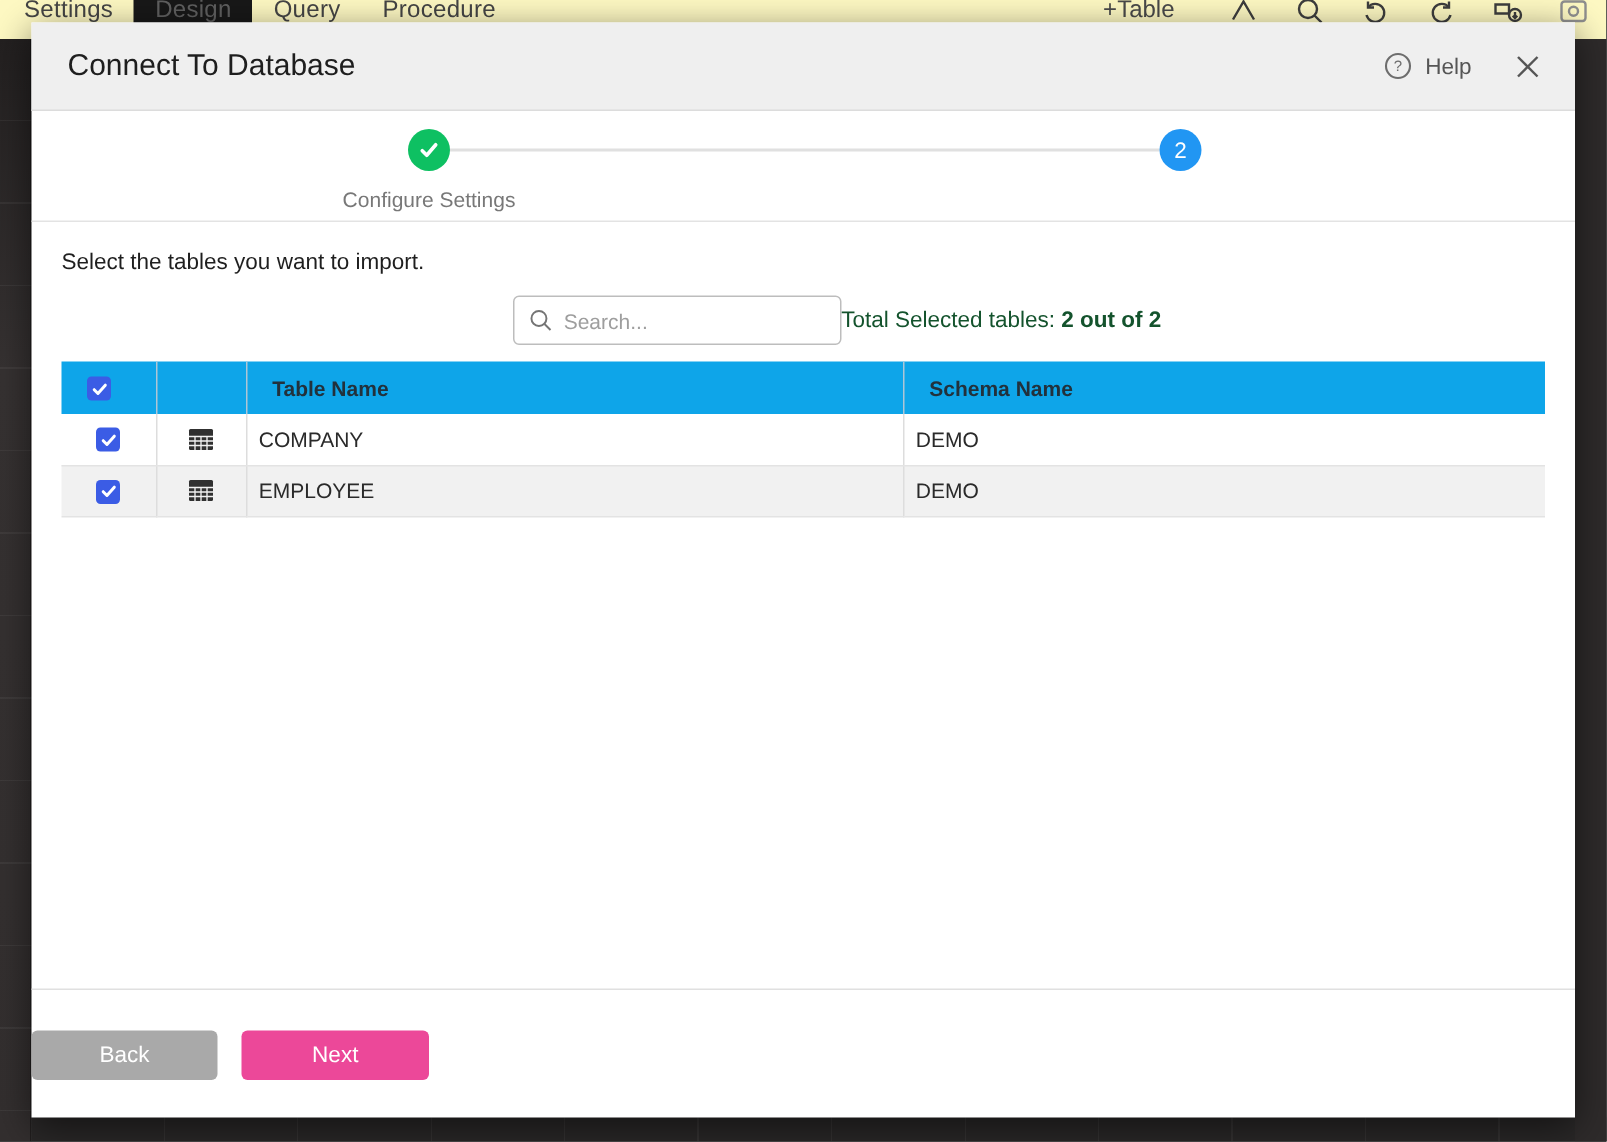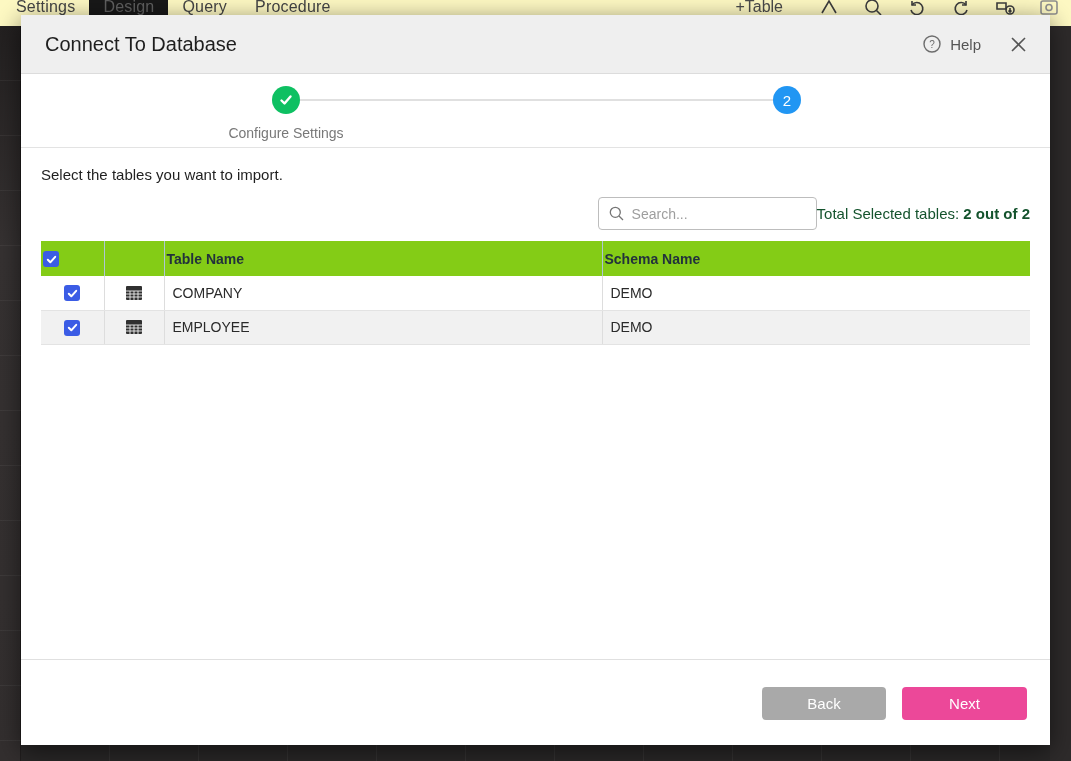--- a/index.html
+++ b/index.html
@@ -81,21 +81,21 @@
     color:#fff; font-size:15px;
   }
   .step-circle.done{ background:#0ec062; }
   .step-circle.current{ background:#2196f3; }
   .step-circle svg{ width:14px; height:14px; }
   .step-label{ margin-top:11px; font-size:14px; color:#787878; }
 
   
   .modal-body{ flex:1 1 auto; padding:0 20px; }
   .instruction{ margin-top:18px; font-size:15px; color:#1f1f1f; }
-  .controls-row{ margin-top:14px; display:flex; align-items:center; justify-content:flex-end;padding-left:45px; }
+  .controls-row{ margin-top:14px; display:flex; align-items:center; justify-content:center;padding-left:45px; }
   .search-box{
     width:219px; height:33px; border:1px solid #bdbdbd; border-radius:4px; background:#fff;
     display:flex; align-items:center; padding:0 10px; gap:8px;
   }
   .search-box svg{ width:15px; height:15px; flex:0 0 auto; }
   .search-box input{
     border:none; outline:none; width:100%; font-size:14px; color:#333;
     font-family:"Liberation Sans", sans-serif; background:transparent;
   }
   .search-box input::placeholder{ color:#9e9e9e; }
@@ -104,42 +104,42 @@
 
   
   table.import-table{
     width:989px; margin-top:11px; border-collapse:collapse; table-layout:fixed;
   }
   .import-table col.c-check{ width:63px; }
   .import-table col.c-icon{ width:60px; }
   .import-table col.c-name{ width:438px; }
   .import-table col.c-schema{ width:428px; }
   .import-table th{
-    background:#84cc16; height:35px; text-align:left; font-size:14px; font-weight:700;
-    color:#22313c; padding:0 2px; border-right:1px solid #aec6d6;
+    background:#0ea5e9; height:35px; text-align:left; font-size:14px; font-weight:700;
+    color:#22313c; padding:0 17px; border-right:1px solid #aec6d6;
   }
   .import-table th:last-child{ border-right:none;margin-left:32px; }
   .import-table td{
     height:34px; font-size:14px; color:#2a2a2a; padding:0 8px;
     border-right:1px solid #dddddd; border-bottom:1px solid #e3e3e3;
   }
   .import-table td:last-child{ border-right:none; }
   .import-table tr.alt td{ background:#f1f1f1; }
   .cell-center{ text-align:center; }
   .checkbox{
     display:inline-flex; width:16px; height:16px; border-radius:3px; background:#3b5ce5;
     align-items:center; justify-content:center; vertical-align:middle; cursor:pointer;
   }
   .checkbox svg{ width:11px; height:11px; }
   .grid-icon{ display:inline-block; vertical-align:middle; width:18px; height:18px; }
 
   
   .modal-footer{
     flex:0 0 86px; border-top:1px solid #e0e0e0;
-    display:flex; justify-content:flex-end; padding:27px 23px 0 0; gap:16px;
+    display:flex; justify-content:flex-start; padding:27px 23px 0 0; gap:16px;
   }
   .btn{
     height:33px; border:none; border-radius:4px; color:#fff; font-size:15px;
     font-family:"Liberation Sans", sans-serif; cursor:pointer;
   }
   .btn-back{ width:124px; background:#a9a9a9; }
   .btn-next{ width:125px; background:#ec4899; }
 </style>
 </head>
 <body>

